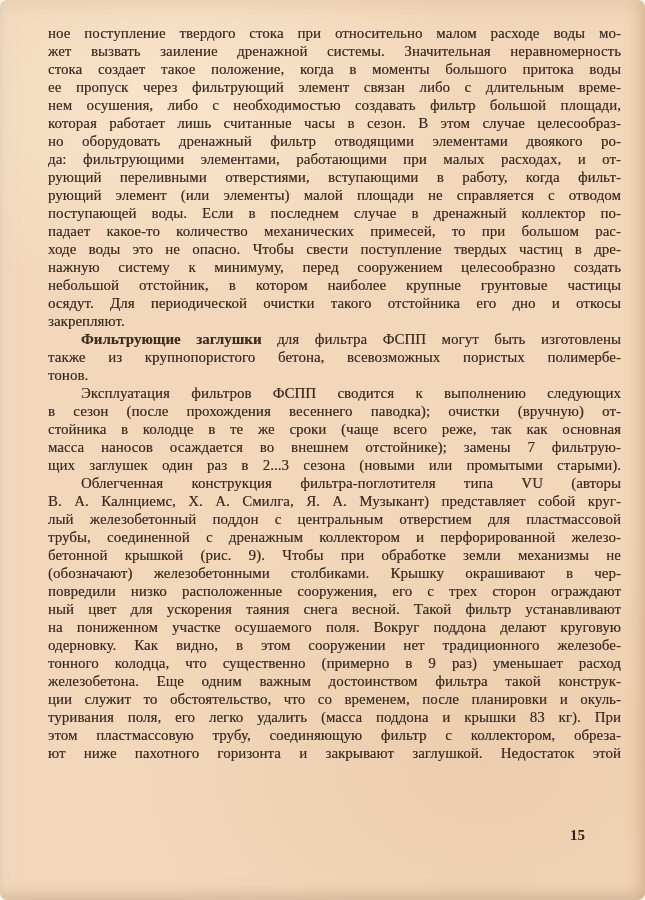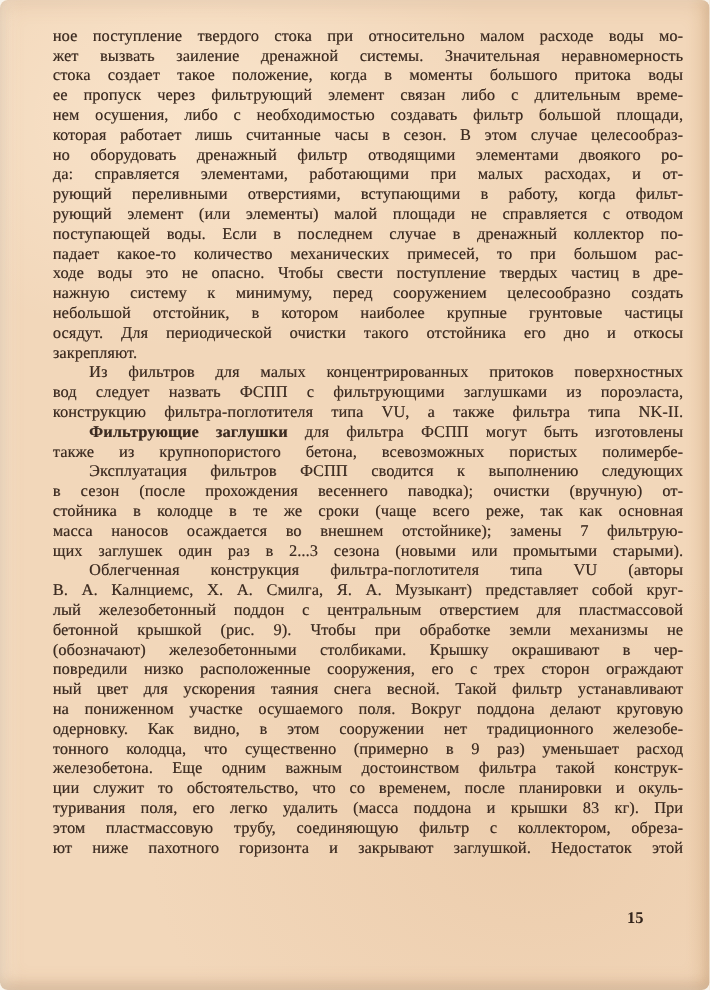--- a/index.html
+++ b/index.html
@@ -67,51 +67,48 @@
 <div class="scan">
   <div class="text-block" id="text-block">
       <div class="paragraph">
         <div class="line">ное поступление твердого стока при относительно малом расходе воды мо-</div>
         <div class="line">жет вызвать заиление дренажной системы. Значительная неравномерность</div>
         <div class="line">стока создает такое положение, когда в моменты большого притока воды</div>
         <div class="line">ее пропуск через фильтрующий элемент связан либо с длительным време-</div>
         <div class="line">нем осушения, либо с необходимостью создавать фильтр большой площади,</div>
         <div class="line">которая работает лишь считанные часы в сезон. В этом случае целесообраз-</div>
         <div class="line">но оборудовать дренажный фильтр отводящими элементами двоякого ро-</div>
-        <div class="line">да: справляется элементами, работающими при малых расходах, и от-</div>
+        <div class="line">да: фильтрующими элементами, работающими при малых расходах, и от-</div>
         <div class="line">рующий переливными отверстиями, вступающими в работу, когда фильт-</div>
         <div class="line">рующий элемент (или элементы) малой площади не справляется с отводом</div>
         <div class="line">поступающей воды. Если в последнем случае в дренажный коллектор по-</div>
         <div class="line">падает какое-то количество механических примесей, то при большом рас-</div>
         <div class="line">ходе воды это не опасно. Чтобы свести поступление твердых частиц в дре-</div>
         <div class="line">нажную систему к минимуму, перед сооружением целесообразно создать</div>
         <div class="line">небольшой отстойник, в котором наиболее крупные грунтовые частицы</div>
         <div class="line">осядут. Для периодической очистки такого отстойника его дно и откосы</div>
         <div class="line no-justify">закрепляют.</div>
       </div>
       <div class="paragraph">
-        <div class="line indent">Из фильтров для малых концентрированных притоков поверхностных</div>
-        <div class="line">вод следует назвать ФСПП с фильтрующими заглушками из пороэласта,</div>
-        <div class="line">конструкцию фильтра-поглотителя типа VU, а также фильтра типа NK-II.</div>
-      </div>
-      <div class="paragraph">
         <div class="line indent"><b>Фильтрующие заглушки</b> для фильтра ФСПП могут быть изготовлены</div>
         <div class="line">также из крупнопористого бетона, всевозможных пористых полимербе-</div>
+        <div class="line no-justify">тонов.</div>
       </div>
       <div class="paragraph">
         <div class="line indent">Эксплуатация фильтров ФСПП сводится к выполнению следующих</div>
         <div class="line">в сезон (после прохождения весеннего паводка); очистки (вручную) от-</div>
         <div class="line">стойника в колодце в те же сроки (чаще всего реже, так как основная</div>
         <div class="line">масса наносов осаждается во внешнем отстойнике); замены 7 фильтрую-</div>
         <div class="line">щих заглушек один раз в 2...3 сезона (новыми или промытыми старыми).</div>
       </div>
       <div class="paragraph">
         <div class="line indent">Облегченная конструкция фильтра-поглотителя типа VU (авторы</div>
         <div class="line">В. А. Калнциемс, Х. А. Смилга, Я. А. Музыкант) представляет собой круг-</div>
         <div class="line">лый железобетонный поддон с центральным отверстием для пластмассовой</div>
+        <div class="line">трубы, соединенной с дренажным коллектором и перфорированной железо-</div>
         <div class="line">бетонной крышкой (рис. 9). Чтобы при обработке земли механизмы не</div>
         <div class="line">(обозначают) железобетонными столбиками. Крышку окрашивают в чер-</div>
         <div class="line">повредили низко расположенные сооружения, его с трех сторон ограждают</div>
         <div class="line">ный цвет для ускорения таяния снега весной. Такой фильтр устанавливают</div>
         <div class="line">на пониженном участке осушаемого поля. Вокруг поддона делают круговую</div>
         <div class="line">одерновку. Как видно, в этом сооружении нет традиционного железобе-</div>
         <div class="line">тонного колодца, что существенно (примерно в 9 раз) уменьшает расход</div>
         <div class="line">железобетона. Еще одним важным достоинством фильтра такой конструк-</div>
         <div class="line">ции служит то обстоятельство, что со временем, после планировки и окуль-</div>
         <div class="line">туривания поля, его легко удалить (масса поддона и крышки 83 кг). При</div>

